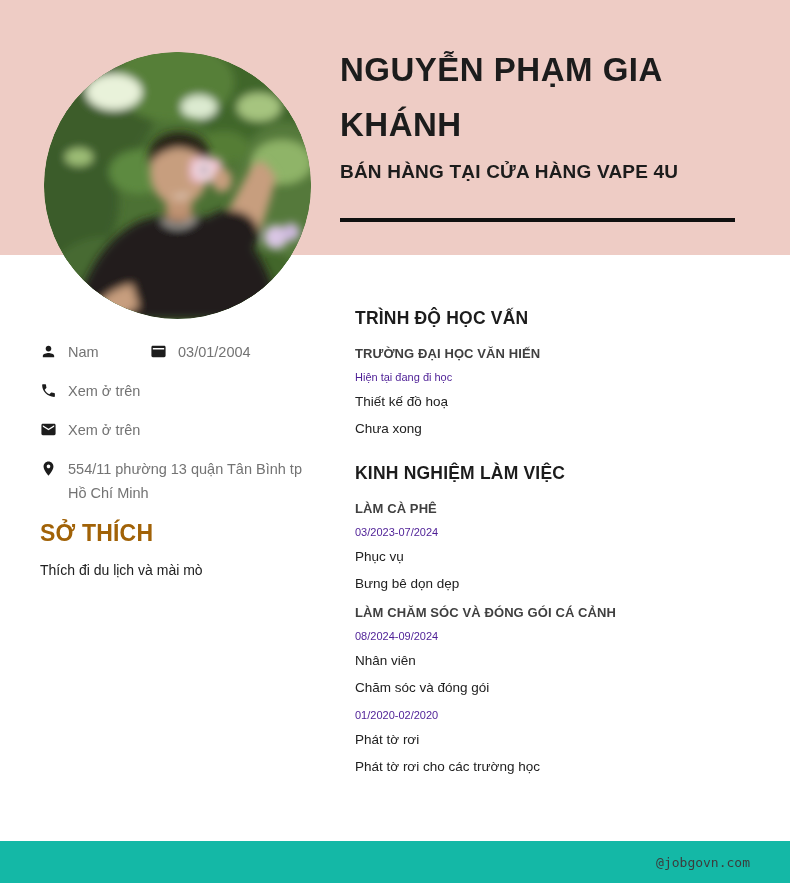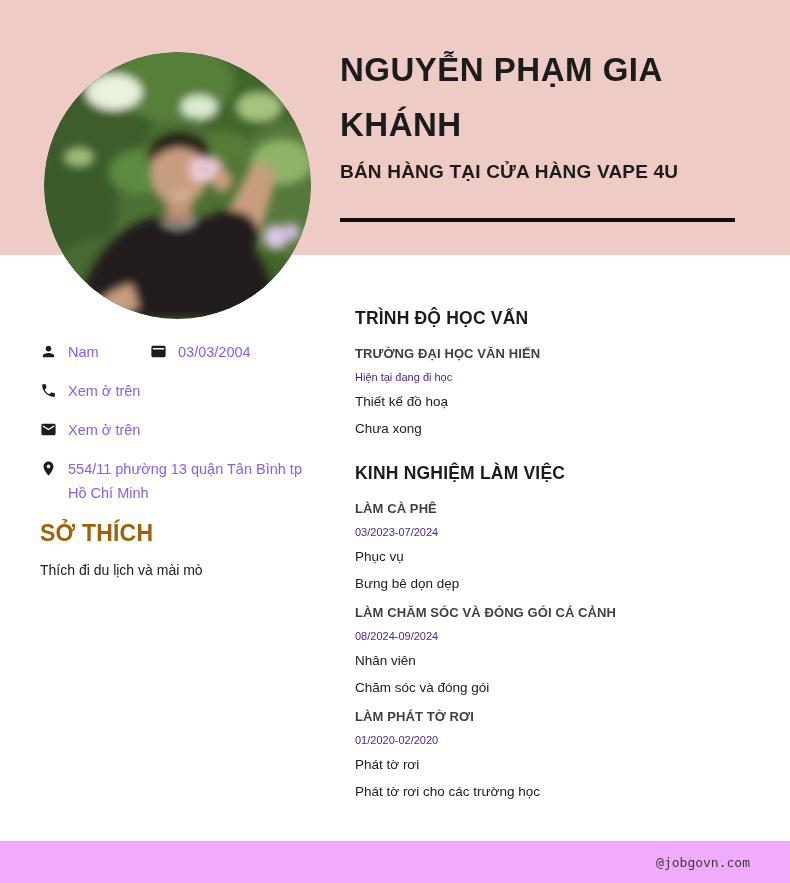--- a/index.html
+++ b/index.html
@@ -18,21 +18,21 @@
   .header-bg {
     position: absolute;
     left: 0; top: 0;
     width: 790px; height: 255px;
     background: #eeccc5;
   }
   .footer-bg {
     position: absolute;
     left: 0; top: 841px;
     width: 790px; height: 42px;
-    background: #f0abfc;
+    background: #14b8a6;
     display: flex;
     align-items: center;
     justify-content: flex-end;
     padding-right: 40px;
   }
   .footer-text {
     font-family: "DejaVu Sans Mono", "Liberation Mono", monospace;
     font-size: 13px;
     color: #3c3c3c;
   }
@@ -76,21 +76,21 @@
     position: absolute;
     left: 40px; top: 340px;
     width: 280px;
   }
   .info-row {
     display: flex;
     align-items: flex-start;
     margin-bottom: 15px;
     font-size: 14.5px;
     line-height: 24px;
-    color: #8b5cf6;
+    color: #737373;
   }
   .info-row .icon {
     width: 17px; height: 17px;
     flex: 0 0 17px;
     margin-top: 3px;
     margin-right: 11px;
   }
   .icon svg { display: block; width: 17px; height: 17px; fill: #1c1c1c; }
   .pair { display: flex; align-items: flex-start; }
   .pair-first { width: 110px; }
@@ -231,21 +231,21 @@
             </svg>
         </span>
         <span>Nam</span>
       </div>
       <div class="pair">
         <span class="icon">
           <svg viewBox="0 0 24 24">
               <path d="M20 4H4c-1.1 0-2 .9-2 2v12c0 1.1.9 2 2 2h16c1.1 0 2-.9 2-2V6c0-1.1-.9-2-2-2zm0 5H4V7h16v2z"></path>
             </svg>
         </span>
-        <span>03/03/2004</span>
+        <span>03/01/2004</span>
       </div>
     </div>
 
     <div class="info-row">
       <span class="icon">
         <svg viewBox="0 0 24 24">
             <path d="M6.62 10.79c1.44 2.83 3.76 5.14 6.59 6.59l2.2-2.2c.27-.27.67-.36 1.02-.24 1.12.37 2.33.57 3.57.57.55 0 1 .45 1 1V20c0 .55-.45 1-1 1-9.39 0-17-7.61-17-17 0-.55.45-1 1-1h3.5c.55 0 1 .45 1 1 0 1.25.2 2.45.57 3.57.11.35.03.74-.25 1.02l-2.2 2.2z"></path>
           </svg>
       </span>
       <span>Xem ở trên</span>
@@ -295,21 +295,20 @@
     </div>
 
     <div class="entry">
       <div class="entry-title">LÀM CHĂM SÓC VÀ ĐÓNG GÓI CÁ CẢNH</div>
       <div class="entry-period">08/2024-09/2024</div>
       <div class="entry-line">Nhân viên</div>
       <div class="entry-line">Chăm sóc và đóng gói</div>
     </div>
 
     <div class="entry">
-      <div class="entry-title">LÀM PHÁT TỜ RƠI</div>
       <div class="entry-period">01/2020-02/2020</div>
       <div class="entry-line">Phát tờ rơi</div>
       <div class="entry-line">Phát tờ rơi cho các trường học</div>
     </div>
 
   </div>
 
 </div>
 
 </body></html>

